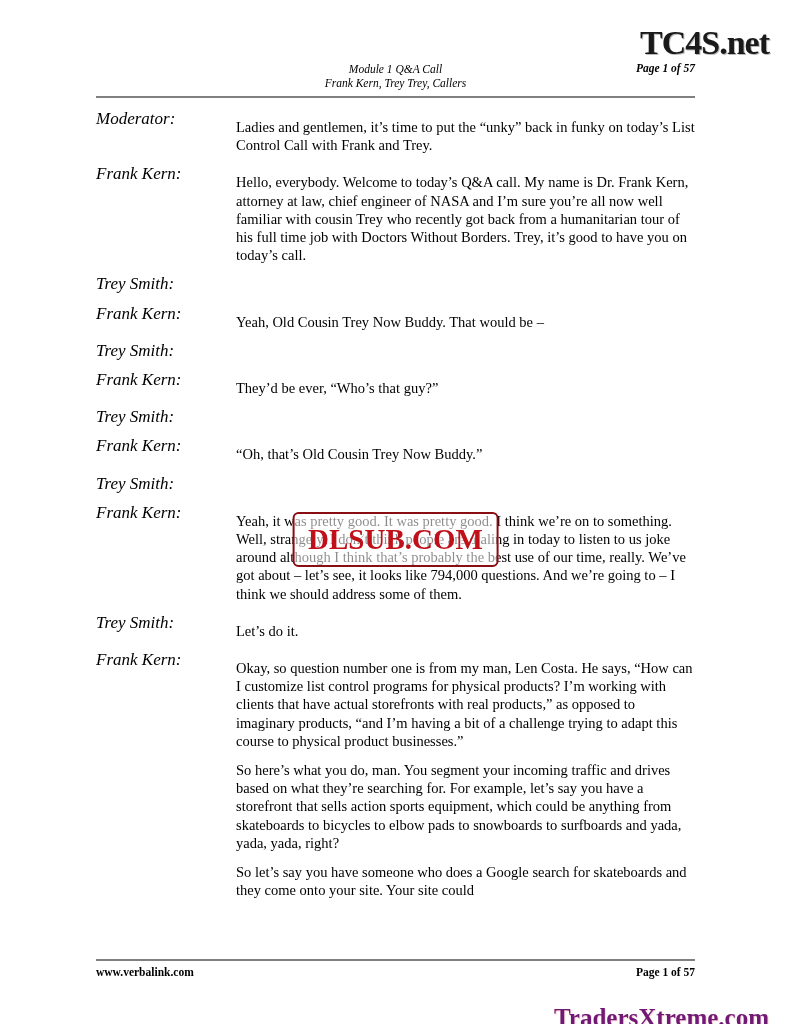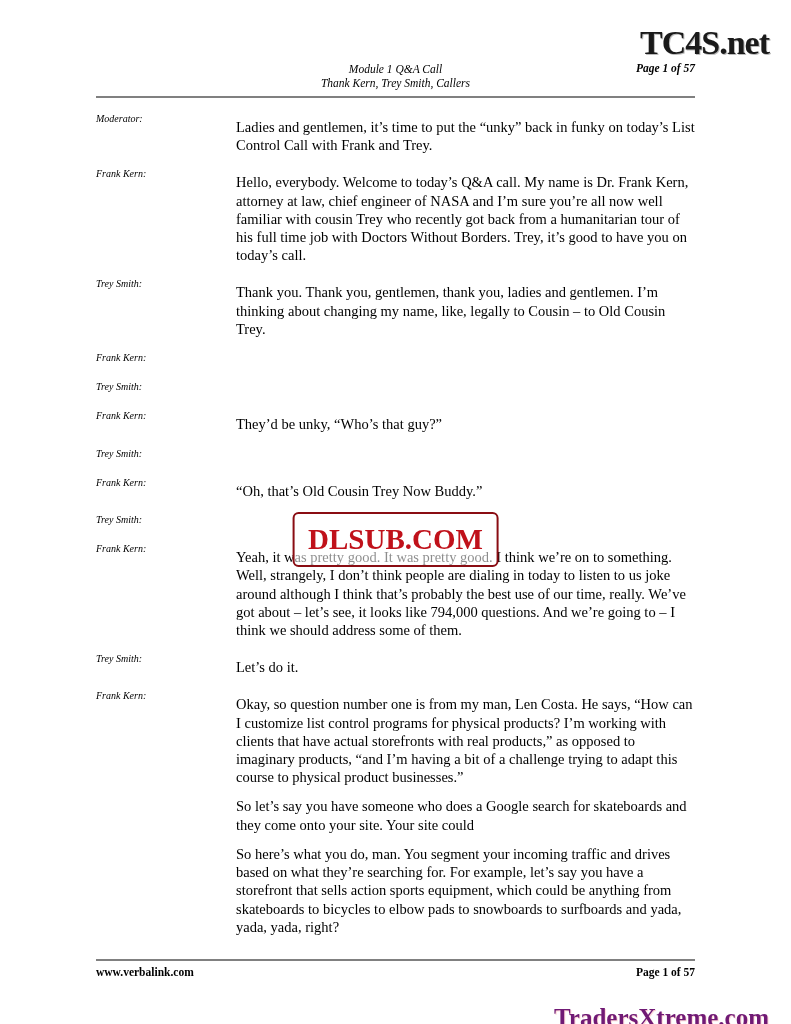--- a/index.html
+++ b/index.html
@@ -111,21 +111,21 @@
     width: 599px;
   }
   .entry {
     display: flex;
     margin-bottom: 11px;
   }
   .speaker {
     width: 140px;
     flex: 0 0 140px;
     font-style: italic;
-    font-size: 10px;
+    font-size: 17px;
     line-height: 18.2px;
     padding-top: 0px;
   }
   .speech {
     flex: 1 1 auto;
     font-size: 14.5px;
     line-height: 18.2px;
     text-align: left;
   }
   .speech p {
@@ -161,21 +161,21 @@
 </head>
 <body>
 
 <div class="page">
 
   <div class="wm-topright">TC4S.net</div>
 
   <div class="doc-header">
     <div class="hdr-center">
       <div>Module 1 Q&amp;A Call</div>
-      <div>Thank Kern, Trey Smith, Callers</div>
+      <div>Frank Kern, Trey Trey, Callers</div>
     </div>
     <div class="hdr-right">Page 1 of 57</div>
   </div>
   <div class="hdr-rule"></div>
 
   <div class="transcript">
 
     <div class="entry">
       <div class="speaker">Moderator:</div>
       <div class="speech">
@@ -185,37 +185,37 @@
 
     <div class="entry">
       <div class="speaker">Frank Kern:</div>
       <div class="speech">
         <p>Hello, everybody.  Welcome to today’s Q&amp;A call.  My name is Dr. Frank Kern, attorney at law, chief engineer of NASA and I’m sure you’re all now well familiar with cousin Trey who recently got back from a humanitarian tour of his full time job with Doctors Without Borders.  Trey, it’s good to have you on today’s call.</p>
       </div>
     </div>
 
     <div class="entry">
       <div class="speaker">Trey Smith:</div>
-      <div class="speech">
-        <p>Thank you.  Thank you, gentlemen, thank you, ladies and gentlemen.  I’m thinking about changing my name, like, legally to Cousin – to Old Cousin Trey.</p>
-      </div>
-    </div>
-
-    <div class="entry">
-      <div class="speaker">Frank Kern:</div>
-    </div>
-
-    <div class="entry">
-      <div class="speaker">Trey Smith:</div>
-    </div>
-
-    <div class="entry">
-      <div class="speaker">Frank Kern:</div>
-      <div class="speech">
-        <p>They’d be unky, “Who’s that guy?”</p>
+    </div>
+
+    <div class="entry">
+      <div class="speaker">Frank Kern:</div>
+      <div class="speech">
+        <p>Yeah, Old Cousin Trey Now Buddy.  That would be –</p>
+      </div>
+    </div>
+
+    <div class="entry">
+      <div class="speaker">Trey Smith:</div>
+    </div>
+
+    <div class="entry">
+      <div class="speaker">Frank Kern:</div>
+      <div class="speech">
+        <p>They’d be ever, “Who’s that guy?”</p>
       </div>
     </div>
 
     <div class="entry">
       <div class="speaker">Trey Smith:</div>
     </div>
 
     <div class="entry">
       <div class="speaker">Frank Kern:</div>
       <div class="speech">
@@ -238,22 +238,22 @@
       <div class="speaker">Trey Smith:</div>
       <div class="speech">
         <p>Let’s do it.</p>
       </div>
     </div>
 
     <div class="entry">
       <div class="speaker">Frank Kern:</div>
       <div class="speech">
         <p>Okay, so question number one is from my man, Len Costa.  He says, “How can I customize list control programs for physical products?  I’m working with clients that have actual storefronts with real products,” as opposed to imaginary products, “and I’m having a bit of a challenge trying to adapt this course to physical product businesses.”</p>
+        <p>So here’s what you do, man.  You segment your incoming traffic and drives based on what they’re searching for.  For example, let’s say you have a storefront that sells action sports equipment, which could be anything from skateboards to bicycles to elbow pads to snowboards to surfboards and yada, yada, yada, right?</p>
         <p>So let’s say you have someone who does a Google search for skateboards and they come onto your site.  Your site could</p>
-        <p>So here’s what you do, man.  You segment your incoming traffic and drives based on what they’re searching for.  For example, let’s say you have a storefront that sells action sports equipment, which could be anything from skateboards to bicycles to elbow pads to snowboards to surfboards and yada, yada, yada, right?</p>
       </div>
     </div>
 
   </div>
 
   <div class="wm-center">DLSUB.COM</div>
 
   <div class="footer-rule"></div>
   <div class="doc-footer">
     <span>www.verbalink.com</span>

